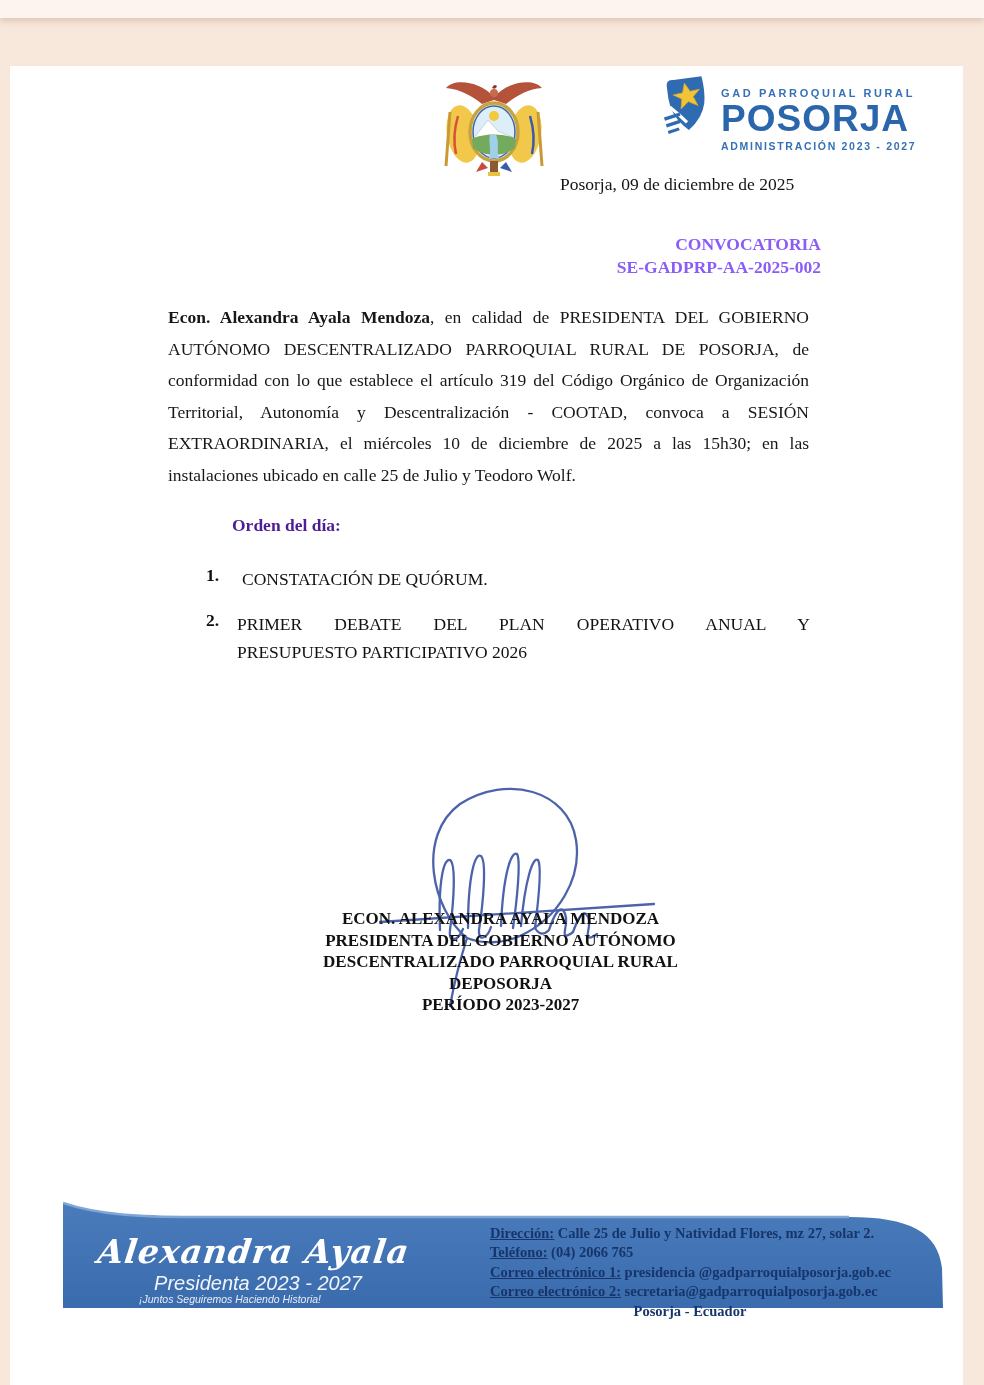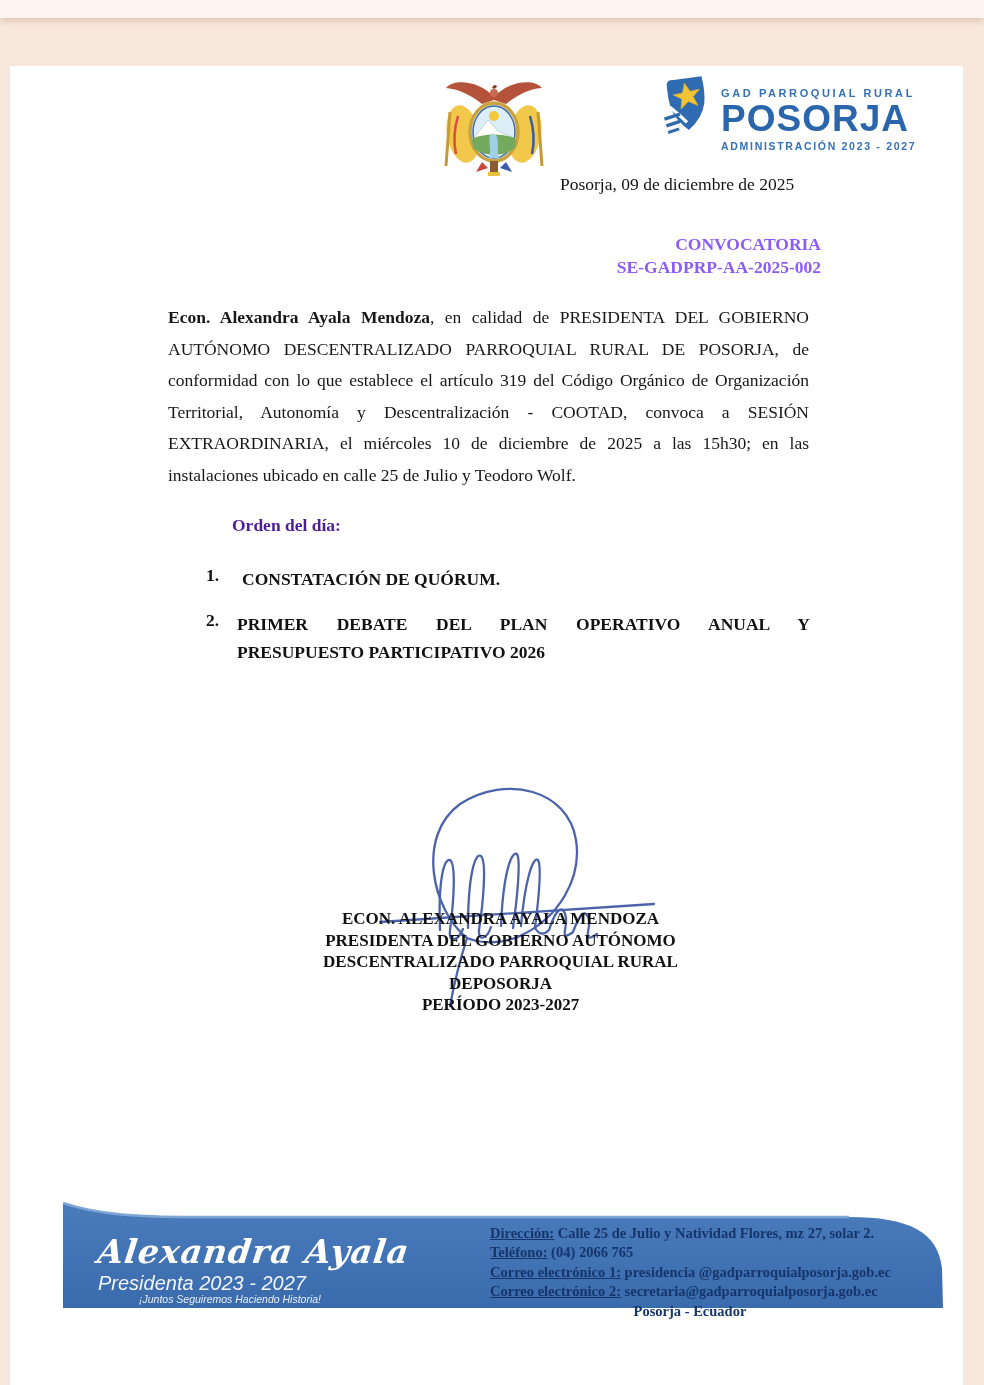--- a/index.html
+++ b/index.html
@@ -36,41 +36,41 @@
     left:158px;top:236px;width:641px;
     font-size:17.5px;line-height:31.6px;color:#171717;
     text-align:justify;
   }
   .para .b{font-weight:bold;}
 
   .orden{left:222px;top:449px;font-size:17.5px;font-weight:bold;color:#4c1d95;}
 
   .agenda-item{left:196px;width:606px;color:#111;}
   .agenda-item .num{position:absolute;left:0;top:0;font-size:17.5px;font-weight:bold;}
-  .agenda-item .lines{margin-left:31px;font-size:17.5px;font-weight:bold;line-height:28px;}
+  .agenda-item .lines{margin-left:31px;font-size:17.5px;font-weight:normal;line-height:28px;}
   .agenda-item .jline{text-align:justify;text-align-last:justify;}
   .item-1{top:499px;}
   .item-2{top:544px;}
 
   .sig-svg{left:352px;top:712px;width:302px;height:238px;}
 
   .sig-block{
     left:170px;top:842px;width:641px;text-align:center;
     font-size:17px;font-weight:bold;line-height:21.5px;color:#111;
   }
 
   
   .banner-svg{left:53px;top:1134px;width:881px;height:110px;}
   .footer-name{
     left:88px;top:1166px;width:264px;text-align:center;color:#ffffff;
     font-family:"DejaVu Serif",serif;font-style:italic;font-weight:bold;
     font-size:33px;transform:skewX(-7deg);letter-spacing:1px;white-space:nowrap;
   }
   .footer-role{
-    left:88px;top:1206px;width:264px;text-align:left;
+    left:88px;top:1206px;width:264px;text-align:right;
     font-family:"Liberation Sans",sans-serif;font-style:italic;
     font-size:20px;color:rgba(255,255,255,0.93);white-space:nowrap;
   }
   .footer-slogan{
     left:88px;top:1227px;width:264px;text-align:center;
     font-family:"Liberation Sans",sans-serif;font-style:italic;
     font-size:10.5px;color:rgba(255,255,255,0.88);white-space:nowrap;
   }
   .contact{
     left:480px;top:1158px;width:400px;

